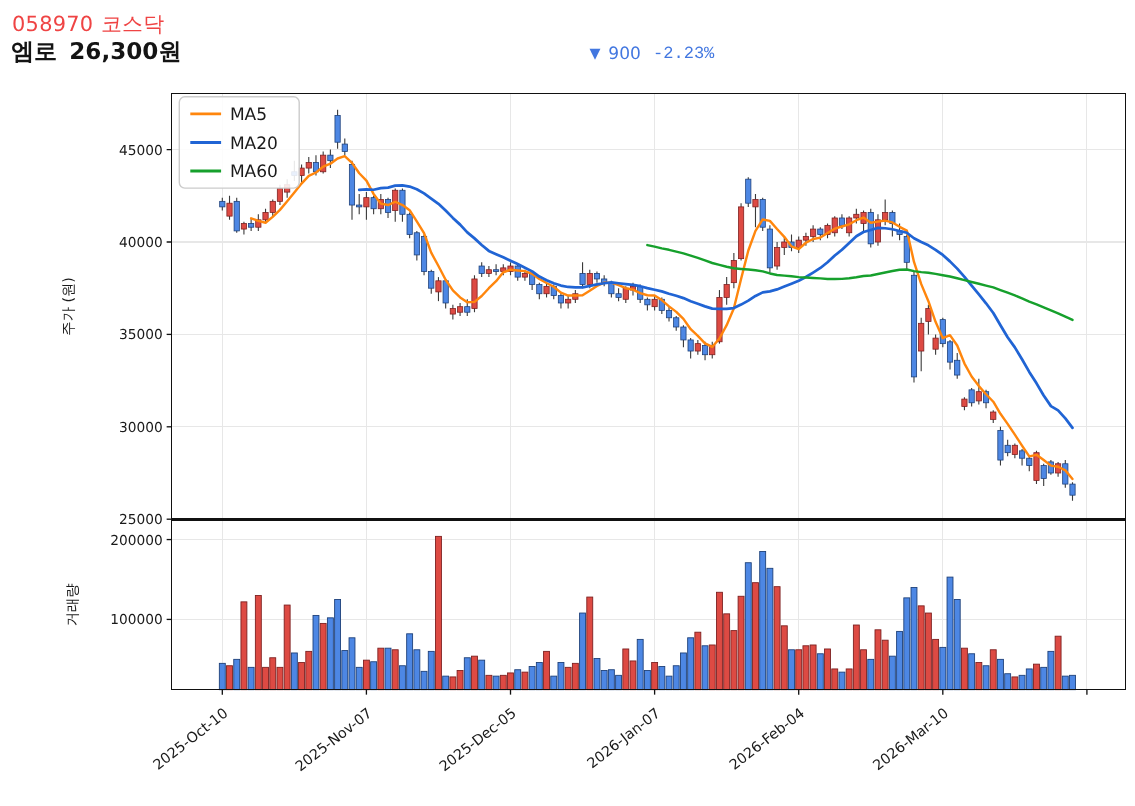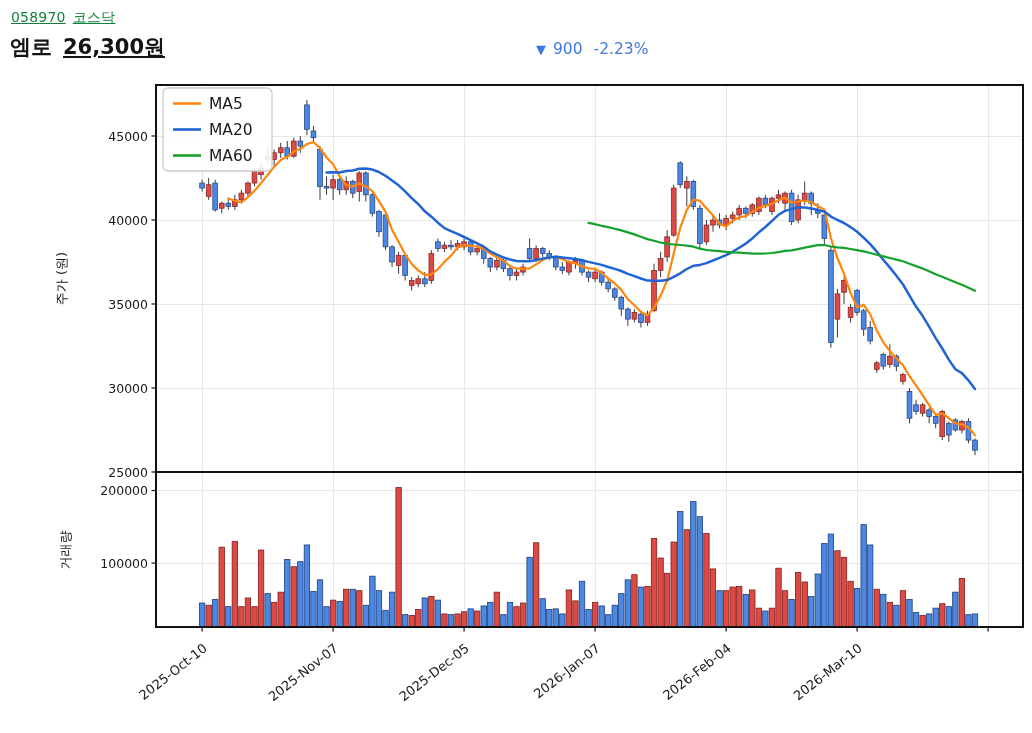--- a/index.html
+++ b/index.html
@@ -1,23 +1,23 @@
 <!DOCTYPE html>
 <html><head>
 <meta charset="utf-8">
 <style>
   html,body{margin:0;padding:0;background:#ffffff;}
   body{width:1032px;height:733px;position:relative;font-family:"DejaVu Sans",sans-serif;overflow:hidden;}
-  .hdr-small{position:absolute;left:11px;top:9px;font-size:14px;color:#15803d;letter-spacing:.2px;text-decoration:underline;}
+  .hdr-small{position:absolute;left:11px;top:9px;font-size:19px;color:#ef4444;letter-spacing:.2px;}
   .hdr-small .mkt{margin-left:7px;}
   .hdr-main{position:absolute;left:10px;top:33px;font-size:21px;font-weight:bold;color:#141414;}
-  .hdr-main .price{margin-left:11px;text-decoration:underline;}
+  .hdr-main .price{margin-left:11px;}
   .hdr-change{position:absolute;left:536px;top:40px;font-size:15.5px;color:#4277e0;display:flex;align-items:center;gap:7px;}
   .hdr-change .tri{font-size:13px;}
-  .hdr-change .pct{margin-left:4px;}
+  .hdr-change .pct{margin-left:4px;font-family:Liberation Mono, monospace;}
   #chart-wrap{position:absolute;left:0;top:70px;width:1032px;height:663px;}
   svg text{font-family:"DejaVu Sans",sans-serif;fill:#1a1a1a;}
 </style>
 </head>
 <body>
 
 <div class="hdr-small">
   <span>058970</span><span class="mkt">코스닥</span>
 </div>
 <div class="hdr-main">

